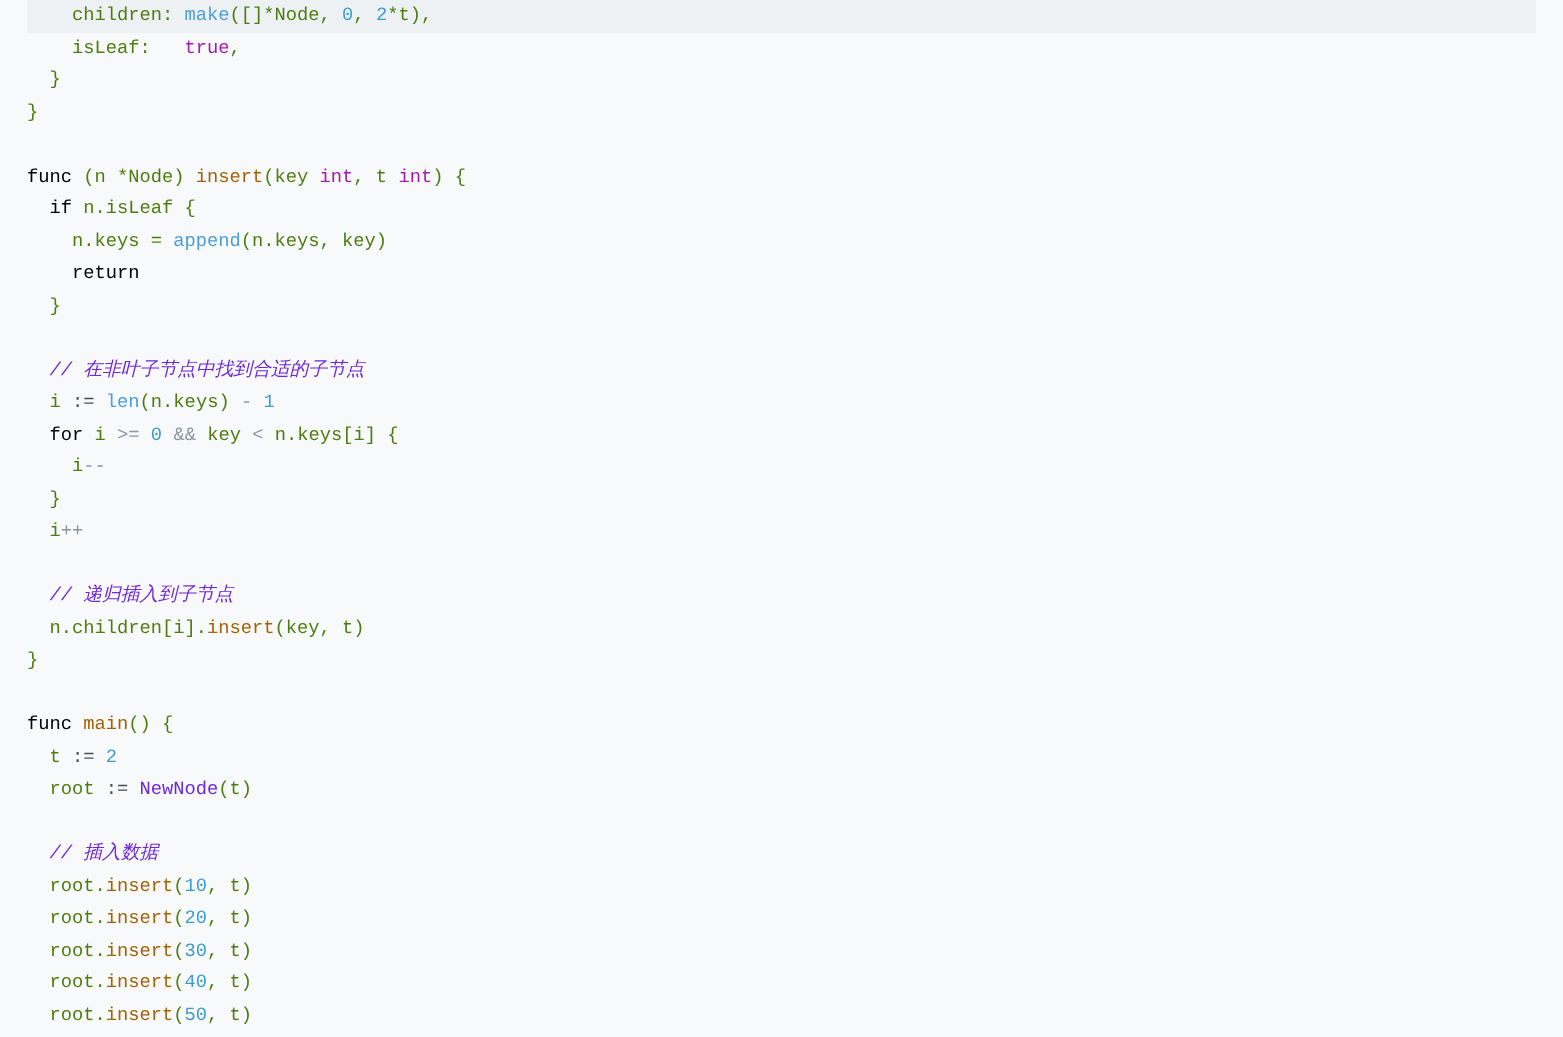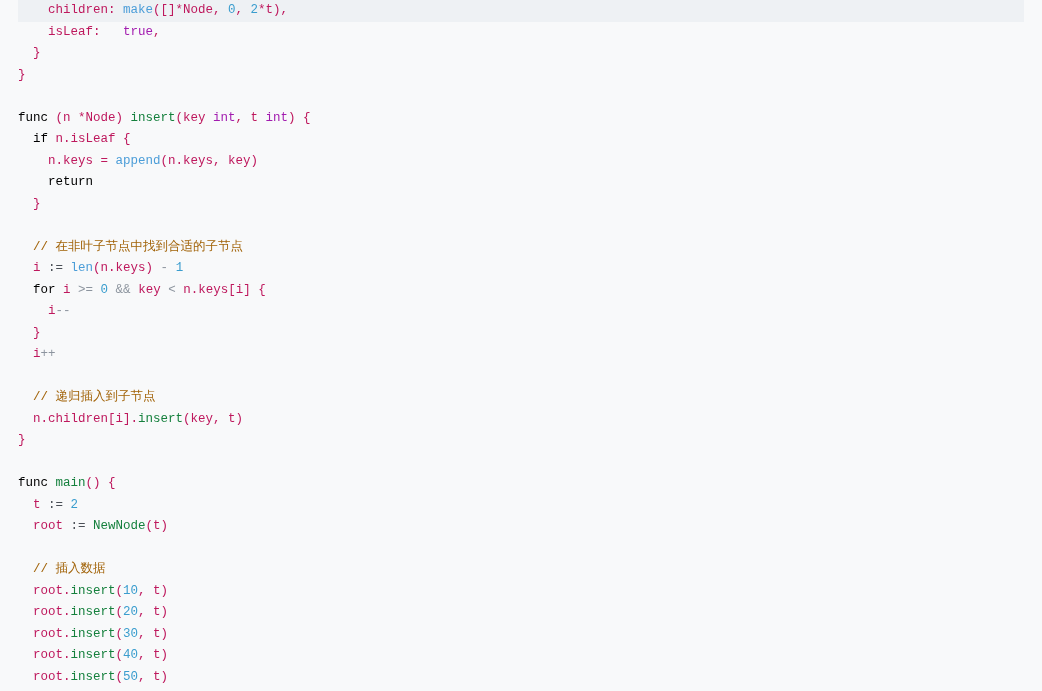--- a/index.html
+++ b/index.html
@@ -13,24 +13,24 @@
   }
   pre {
     white-space:pre;
     font-family:inherit;
   }
   .line { display:block; min-height:21.5px; }
   .kw  { color:#000000; }      
   .builtin { color:#4b9dd8; }  
   .typ { color:#a21caf; }      
   .num { color:#3a9dce; }      
-  .ident { color:#be185d; }
-  .method { color:#15803d; }   
-  .newnode { color:#15803d; }  
+  .ident { color:#4d7c0f; }
+  .method { color:#a16207; }   
+  .newnode { color:#6d28d9; }  
   .op  { color:#4a4f56; }
   .oplight { color:#8c949e; } 
-  .cmt { color:#a16207; }
+  .cmt { color:#6d28d9; font-style:italic; }
   .highlight { background:#eef1f4; display:inline-block; width:100%; }
 </style>
 </head>
 <body>
 
 <pre id="code"><span class="line highlight">    <span class="ident">children: </span><span class="builtin">make</span><span class="ident">([]*Node, </span><span class="num">0</span><span class="ident">, </span><span class="num">2</span><span class="ident">*t),</span></span><span class="line">    <span class="ident">isLeaf:   </span><span class="typ">true</span><span class="ident">,</span></span><span class="line">  <span class="ident">}</span></span><span class="line"><span class="ident">}</span></span><span class="line"></span><span class="line"><span class="kw">func</span><span class="ident"> (n *Node) </span><span class="method">insert</span><span class="ident">(key </span><span class="typ">int</span><span class="ident">, t </span><span class="typ">int</span><span class="ident">) {</span></span><span class="line">  <span class="kw">if</span><span class="ident"> n.isLeaf {</span></span><span class="line">    <span class="ident">n.keys = </span><span class="builtin">append</span><span class="ident">(n.keys, key)</span></span><span class="line">    <span class="kw">return</span></span><span class="line">  <span class="ident">}</span></span><span class="line"></span><span class="line">  <span class="cmt">// 在非叶子节点中找到合适的子节点</span></span><span class="line">  <span class="ident">i </span><span class="op">:=</span><span class="ident"> </span><span class="builtin">len</span><span class="ident">(n.keys) </span><span class="oplight">-</span><span class="ident"> </span><span class="num">1</span></span><span class="line">  <span class="kw">for</span><span class="ident"> i </span><span class="oplight">&gt;=</span><span class="ident"> </span><span class="num">0</span><span class="ident"> </span><span class="oplight">&amp;&amp;</span><span class="ident"> key </span><span class="oplight">&lt;</span><span class="ident"> n.keys[i] {</span></span><span class="line">    <span class="ident">i</span><span class="oplight">--</span></span><span class="line">  <span class="ident">}</span></span><span class="line">  <span class="ident">i</span><span class="oplight">++</span></span><span class="line"></span><span class="line">  <span class="cmt">// 递归插入到子节点</span></span><span class="line">  <span class="ident">n.children[i].</span><span class="method">insert</span><span class="ident">(key, t)</span></span><span class="line"><span class="ident">}</span></span><span class="line"></span><span class="line"><span class="kw">func</span><span class="ident"> </span><span class="method">main</span><span class="ident">() {</span></span><span class="line">  <span class="ident">t </span><span class="op">:=</span><span class="ident"> </span><span class="num">2</span></span><span class="line">  <span class="ident">root </span><span class="op">:=</span><span class="ident"> </span><span class="newnode">NewNode</span><span class="ident">(t)</span></span><span class="line"></span><span class="line">  <span class="cmt">// 插入数据</span></span><span class="line">  <span class="ident">root.</span><span class="method">insert</span><span class="ident">(</span><span class="num">10</span><span class="ident">, t)</span></span><span class="line">  <span class="ident">root.</span><span class="method">insert</span><span class="ident">(</span><span class="num">20</span><span class="ident">, t)</span></span><span class="line">  <span class="ident">root.</span><span class="method">insert</span><span class="ident">(</span><span class="num">30</span><span class="ident">, t)</span></span><span class="line">  <span class="ident">root.</span><span class="method">insert</span><span class="ident">(</span><span class="num">40</span><span class="ident">, t)</span></span><span class="line">  <span class="ident">root.</span><span class="method">insert</span><span class="ident">(</span><span class="num">50</span><span class="ident">, t)</span></span></pre>
 
 </body></html>

